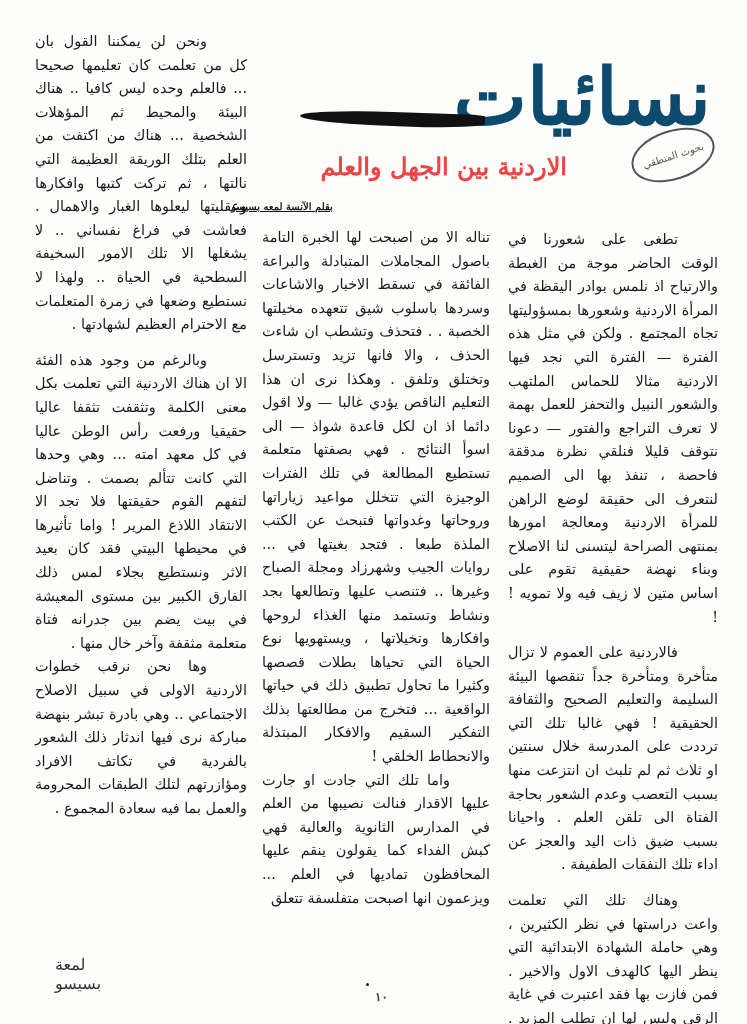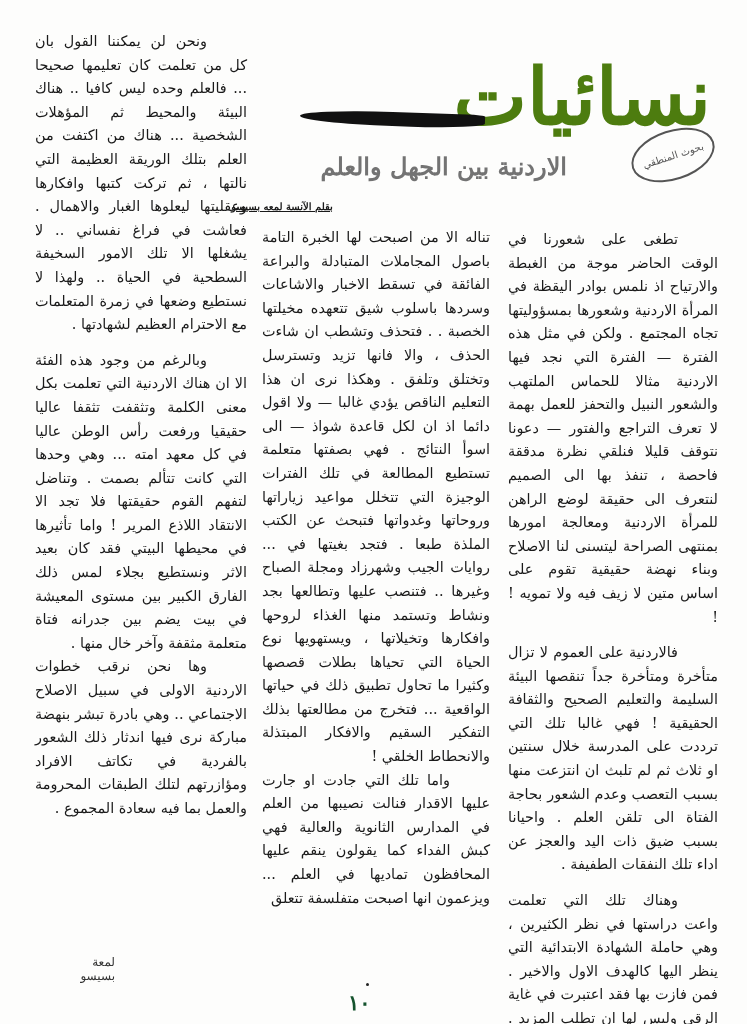--- a/index.html
+++ b/index.html
@@ -10,31 +10,31 @@
     color: #1a1a1a;
     position: relative;
   }
   .page { position: absolute; inset: 0; background: #fdfdfc; }
 
   .title {
     position: absolute; right: 36px; top: 58px; width: 420px; height: 95px;
     direction: rtl; text-align: right;
     font-family: "DejaVu Serif", serif; font-weight: bold;
     font-size: 78px; line-height: 78px; letter-spacing: 2px;
-    color: #4d7c0f;
+    color: #0c4a6e;
   }
   .title-stroke {
     position: absolute; left: 300px; top: 112px; width: 185px; height: 14px;
     background: #111; border-radius: 50% 10% 40% 50%;
     transform: rotate(2deg);
   }
   .subtitle {
     position: absolute; right: 180px; top: 152px; width: 300px;
     direction: rtl; text-align: right;
-    font-weight: bold; font-size: 24px; line-height: 30px; color: #737373;
+    font-weight: bold; font-size: 24px; line-height: 30px; color: #ef4444;
   }
   .stamp {
     position: absolute; left: 630px; top: 130px; width: 82px; height: 46px;
     border: 2px solid #555; border-radius: 50%;
     transform: rotate(-18deg);
     display: flex; align-items: center; justify-content: center;
     font-size: 10px; color: #555; direction: rtl; text-align: center; line-height: 11px;
   }
   .byline {
     position: absolute; right: 395px; top: 198px; width: 140px;
@@ -49,25 +49,25 @@
   .col p { margin: 0; text-indent: 0; }
   .col p.indent { text-indent: 40px; }
   .col p.gap { margin-top: 12px; }
 
   .col-right { left: 508px; top: 228px; width: 210px; }
   .col-mid   { left: 262px; top: 226px; width: 228px; }
   .col-left  { left: 35px;  top: 30px;  width: 212px; }
 
   .signature {
     position: absolute; left: 55px; top: 955px; width: 60px;
-    direction: rtl; text-align: right; font-size: 12px; color: #333;
+    direction: rtl; text-align: left; font-size: 16px; color: #333;
   }
   .page-number {
     position: absolute; left: 348px; top: 990px; width: 40px;
-    text-align: left; font-size: 21px; font-weight: bold; color: #14532d;
+    text-align: right; font-size: 12px; font-weight: bold; color: #14532d;
   }
   .dot { position: absolute; left: 366px; top: 983px; width: 3px; height: 3px; background:#222; border-radius:50%; }
 </style>
 </head>
 <body>
 
 <div class="page">
 
   <div class="title">نسائيات</div>
   <div class="title-stroke"></div>

